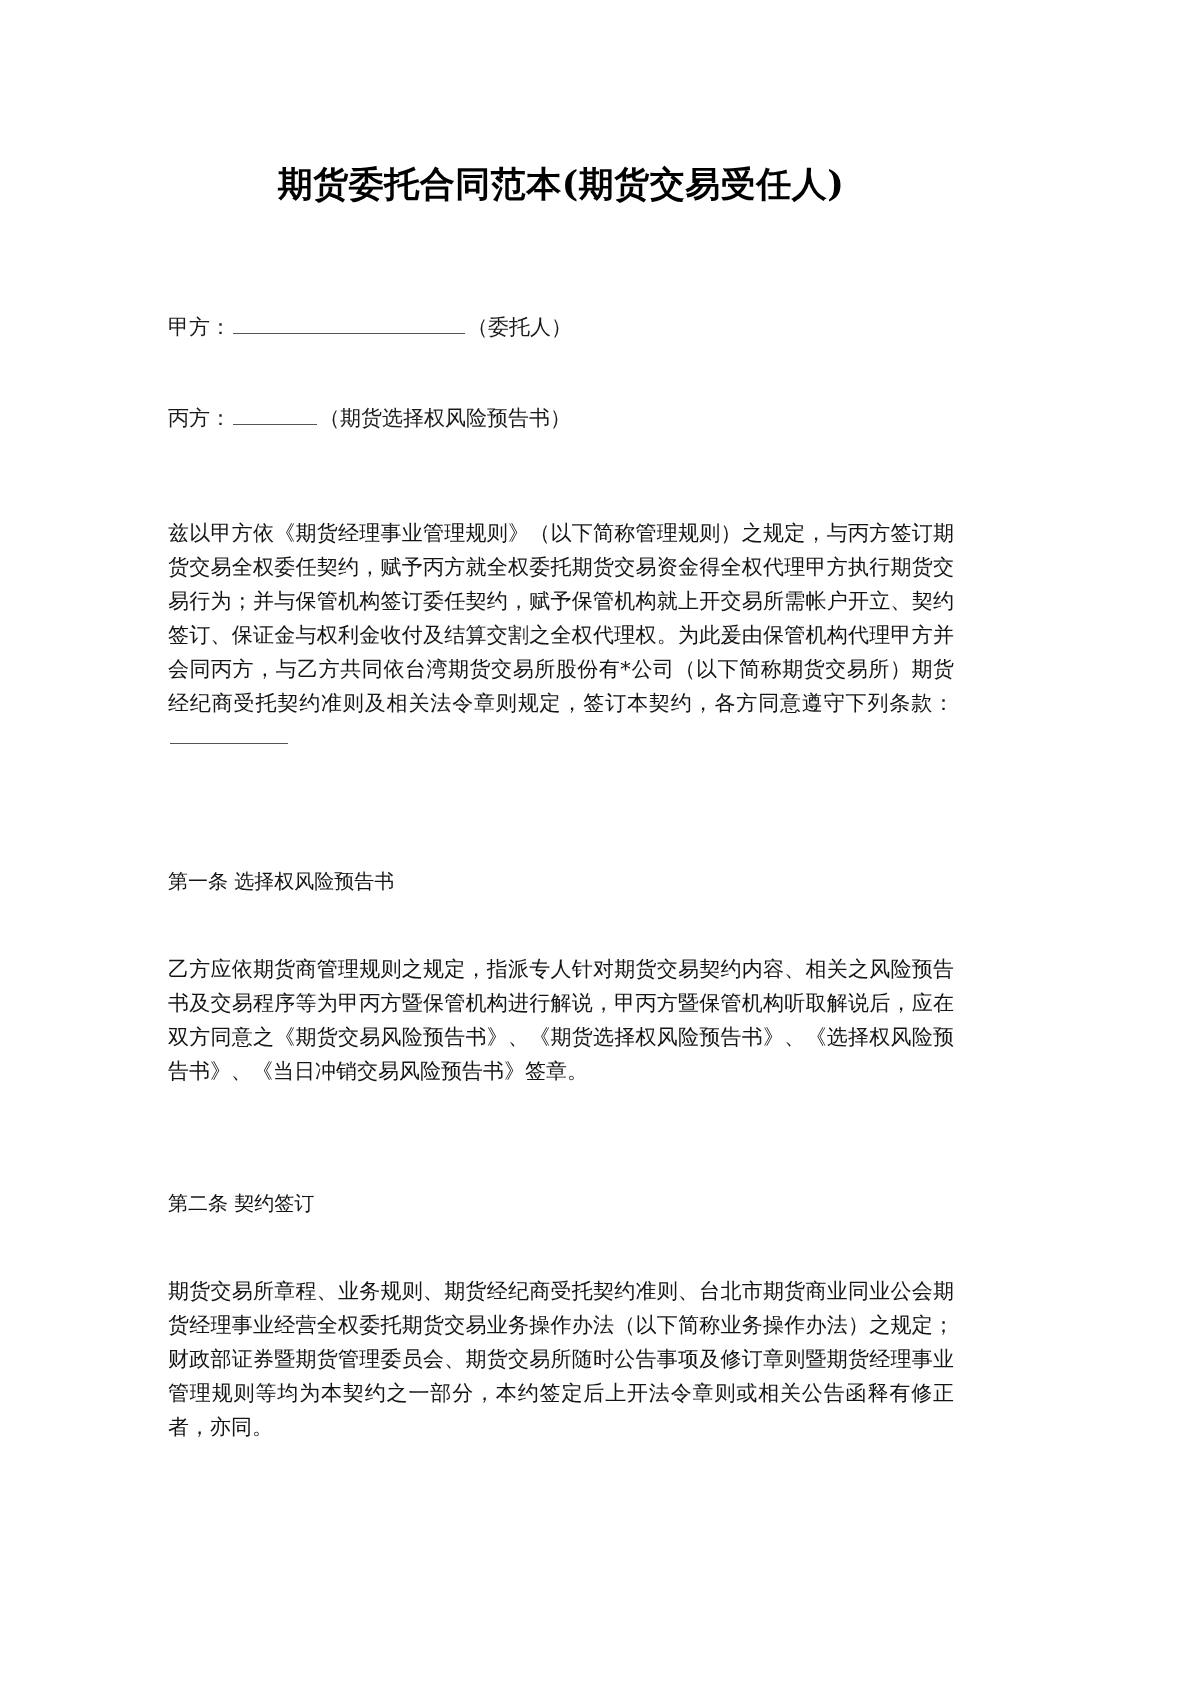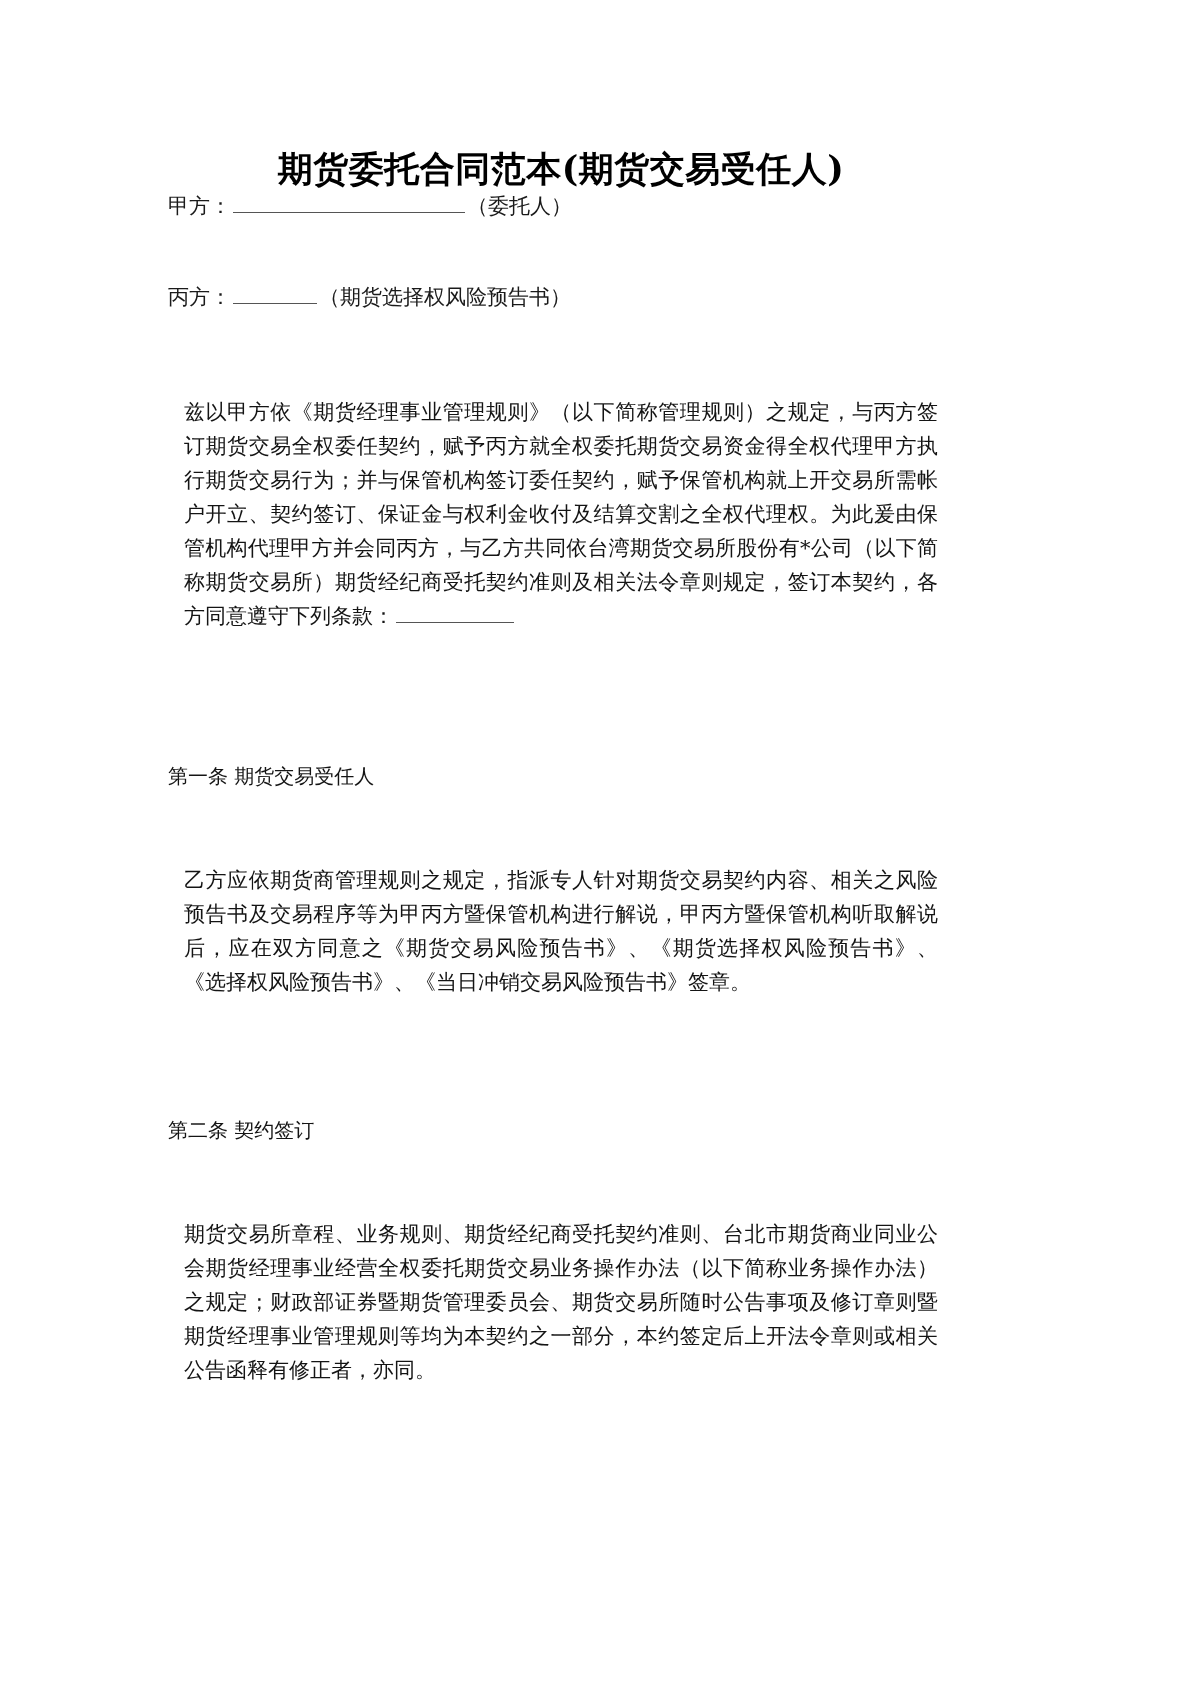--- a/index.html
+++ b/index.html
@@ -16,39 +16,40 @@
     width: 1190px;
     height: 1683px;
     background: #ffffff;
     margin: 0 auto;
     overflow: hidden;
     box-sizing: border-box;
   }
   .content {
     position: absolute;
     left: 168px;
-    top: 0;
+    top: 15px;
     width: 786px;
   }
 
   
   .doc-title {
     text-align: center;
     font-size: 35px;
     font-weight: bold;
     letter-spacing: 0.5px;
     line-height: 1.2;
     margin-top: 148px;
     margin-bottom: 0;
     color: #000000;
     font-family: "DejaVu Serif", "Liberation Serif", serif;
   }
 
   
   .party-block {
+    margin-top: 106px;
   }
   .party-line {
     font-size: 21px;
     line-height: 1.5;
     color: #1a1a1a;
     margin-bottom: 58px;
     white-space: nowrap;
   }
   .party-line:last-child { margin-bottom: 0; }
   .blank {
@@ -63,21 +64,21 @@
   .blank-short{ width: 84px; }
   .blank-inline { width: 118px; height: 0.95em; }
 
   
   .para {
     font-size: 21px;
     line-height: 1.62;
     color: #141414;
     text-align: justify;
     text-justify: inter-character;
-    margin: 16px;
+    margin: 0;
   }
   .preamble {
     margin-top: 82px;
   }
   .section-heading {
     font-size: 20px;
     line-height: 1.5;
     color: #141414;
     margin: 0;
   }
@@ -103,21 +104,21 @@
       <div class="party-line">
         <span>丙方：</span><span class="blank blank-short"></span><span>（期货选择权风险预告书）</span>
       </div>
 
     </div>
 
     <p class="para preamble"><span>兹以甲方依《期货经理事业管理规则》（以下简称管理规则）之规定，与丙方签订期货交易全权委任契约，赋予丙方就全权委托期货交易资金得全权代理甲方执行期货交易行为；并与保管机构签订委任契约，赋予保管机构就上开交易所需帐户开立、契约签订、保证金与权利金收付及结算交割之全权代理权。为此爰由保管机构代理甲方并会同丙方，与乙方共同依台湾期货交易所股份有*公司（以下简称期货交易所）期货经纪商受托契约准则及相关法令章则规定，签订本契约，各方同意遵守下列条款：</span><span class="blank blank-inline"></span></p>
 
     <div class="gap-before-heading"></div>
 
-    <p class="section-heading">第一条  期货交易受任人</p>
+    <p class="section-heading">第一条  选择权风险预告书</p>
 
     <div class="gap-after-heading"></div>
 
     <p class="para">乙方应依期货商管理规则之规定，指派专人针对期货交易契约内容、相关之风险预告书及交易程序等为甲丙方暨保管机构进行解说，甲丙方暨保管机构听取解说后，应在双方同意之《期货交易风险预告书》、《期货选择权风险预告书》、《选择权风险预告书》、《当日冲销交易风险预告书》签章。</p>
 
     <div class="gap-between-sections"></div>
 
     <p class="section-heading">第二条  契约签订</p>
 
     <div class="gap-after-heading"></div>

